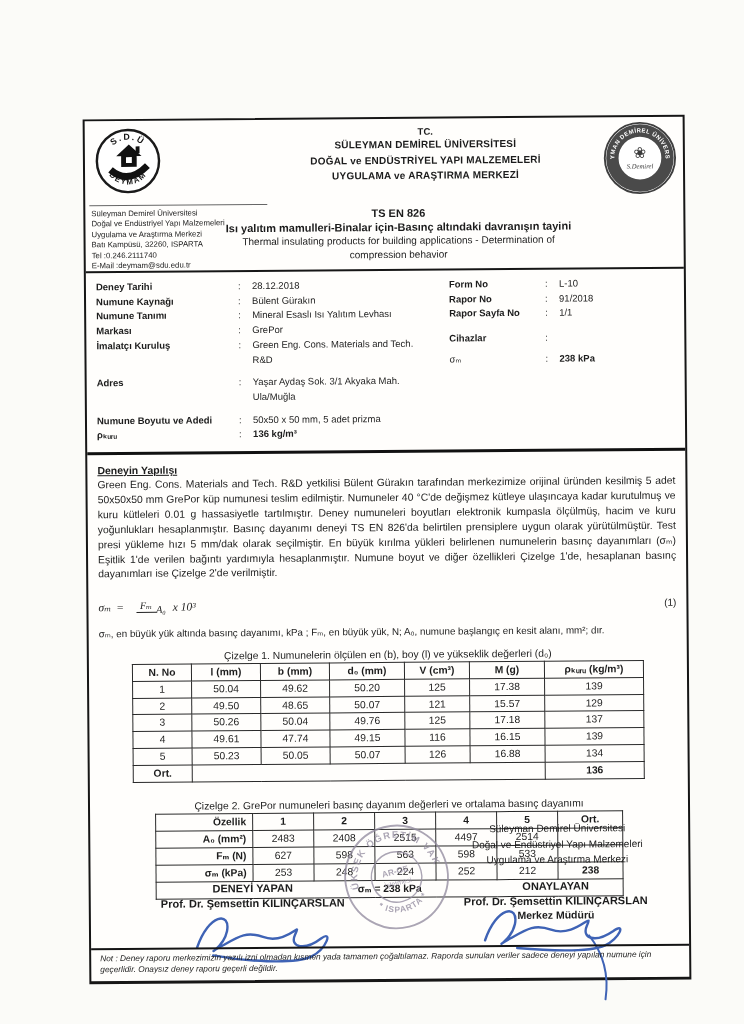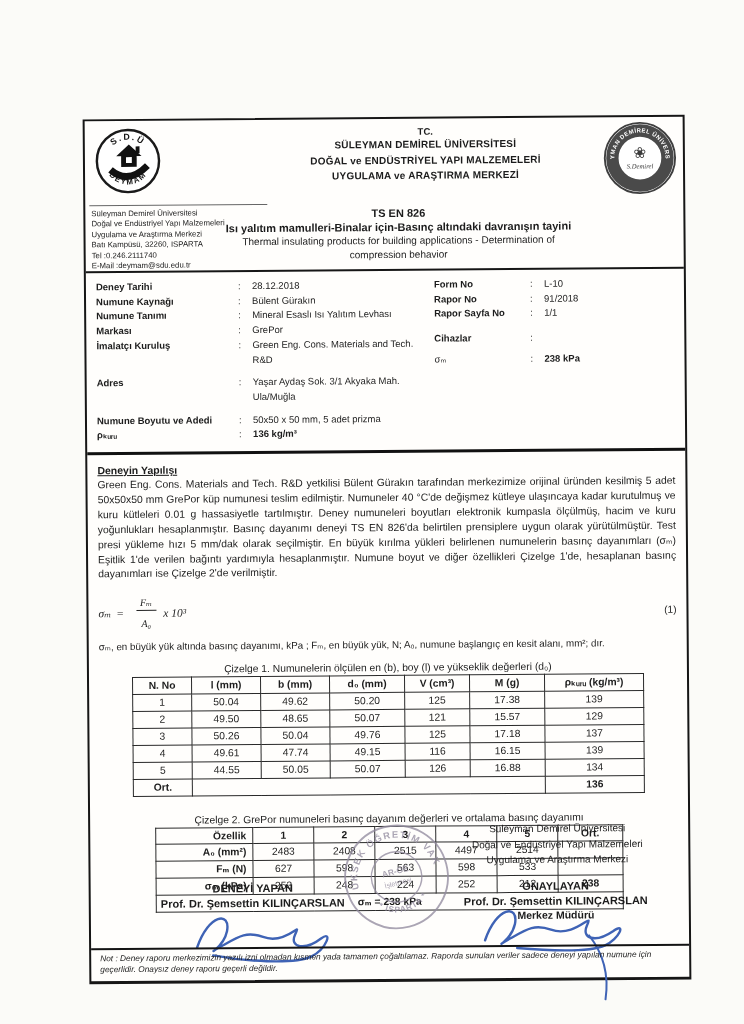--- a/index.html
+++ b/index.html
@@ -22,34 +22,34 @@
   .h-std{font-weight:bold;font-size:11px;}
   .h-tr{font-weight:bold;font-size:11px;margin-top:2px;}
   .h-en{font-size:10px;line-height:1.3;margin-top:1px;}
 
   
   .meta{display:flex;border-bottom:3px solid #111;padding:7px 6px 9px 10px;}
   .meta-l{width:338px;}
   .meta-r{flex:1;}
   .mrow{display:flex;font-size:9.5px;line-height:1.55;}
   .mlabel{width:142px;font-weight:bold;flex:none;}
-  .mlabel-r{width:96px;font-weight:bold;flex:none;}
+  .mlabel-r{width:96px;font-weight:bold;flex:none;margin-left:15px;}
   .mcolon{width:14px;flex:none;}
   .mvalue{flex:1;}
   .bold{font-weight:bold;}
   .prelines{white-space:pre-line;}
   .mt6{margin-top:6px;}  .mt8{margin-top:8px;}  .mt10{margin-top:10px;}
 
   
   .bodysec{padding:9px 10px 0 10px;}
   .proc-h{font-size:10.5px;font-weight:bold;text-decoration:underline;}
   .proc-p{font-size:10.4px;text-align:justify;line-height:1.43;margin-top:2px;}
   .eqrow{display:flex;align-items:center;margin:15px 0 4px 0;font-size:11.5px;
          font-family:"Liberation Serif","DejaVu Serif",serif;font-style:italic;}
-  .frac{display:inline-flex;flex-direction:column;align-items:center;margin:0 7px;font-size:10px;line-height:1.15;}
+  .frac{display:inline-flex;flex-direction:row;align-items:center;margin:0 7px;font-size:10px;line-height:1.15;}
   .frac-num{border-bottom:1px solid #222;padding:0 4px 1px;}
   .frac-den{padding-top:7px;}
   .eqno{margin-left:auto;font-style:normal;font-size:10px;font-family:"Liberation Sans","DejaVu Sans",sans-serif;}
   .defline{font-size:9.8px;margin:12px 0 4px;}
   .tcaption{text-align:center;font-size:10.3px;margin:12px 0 2px;}
   table{border-collapse:collapse;margin:0 auto;font-size:10.3px;}
   td,th{border:1px solid #2a2a2a;text-align:center;padding:1px 6px;line-height:1.35;}
   th{font-weight:bold;}
   .t2 .rowlabel{text-align:right;font-weight:bold;}
   .t2f{font-weight:bold;}
@@ -271,21 +271,21 @@
               <td>4</td>
               <td>49.61</td>
               <td>47.74</td>
               <td>49.15</td>
               <td>116</td>
               <td>16.15</td>
               <td>139</td>
             </tr>
             <tr>
               <td>5</td>
-              <td>44.55</td>
+              <td>50.23</td>
               <td>50.05</td>
               <td>50.07</td>
               <td>126</td>
               <td>16.88</td>
               <td>134</td>
             </tr>
             <tr>
               <td class="bold">Ort.</td>
               <td colspan="5"></td>
               <td class="bold">136</td>

